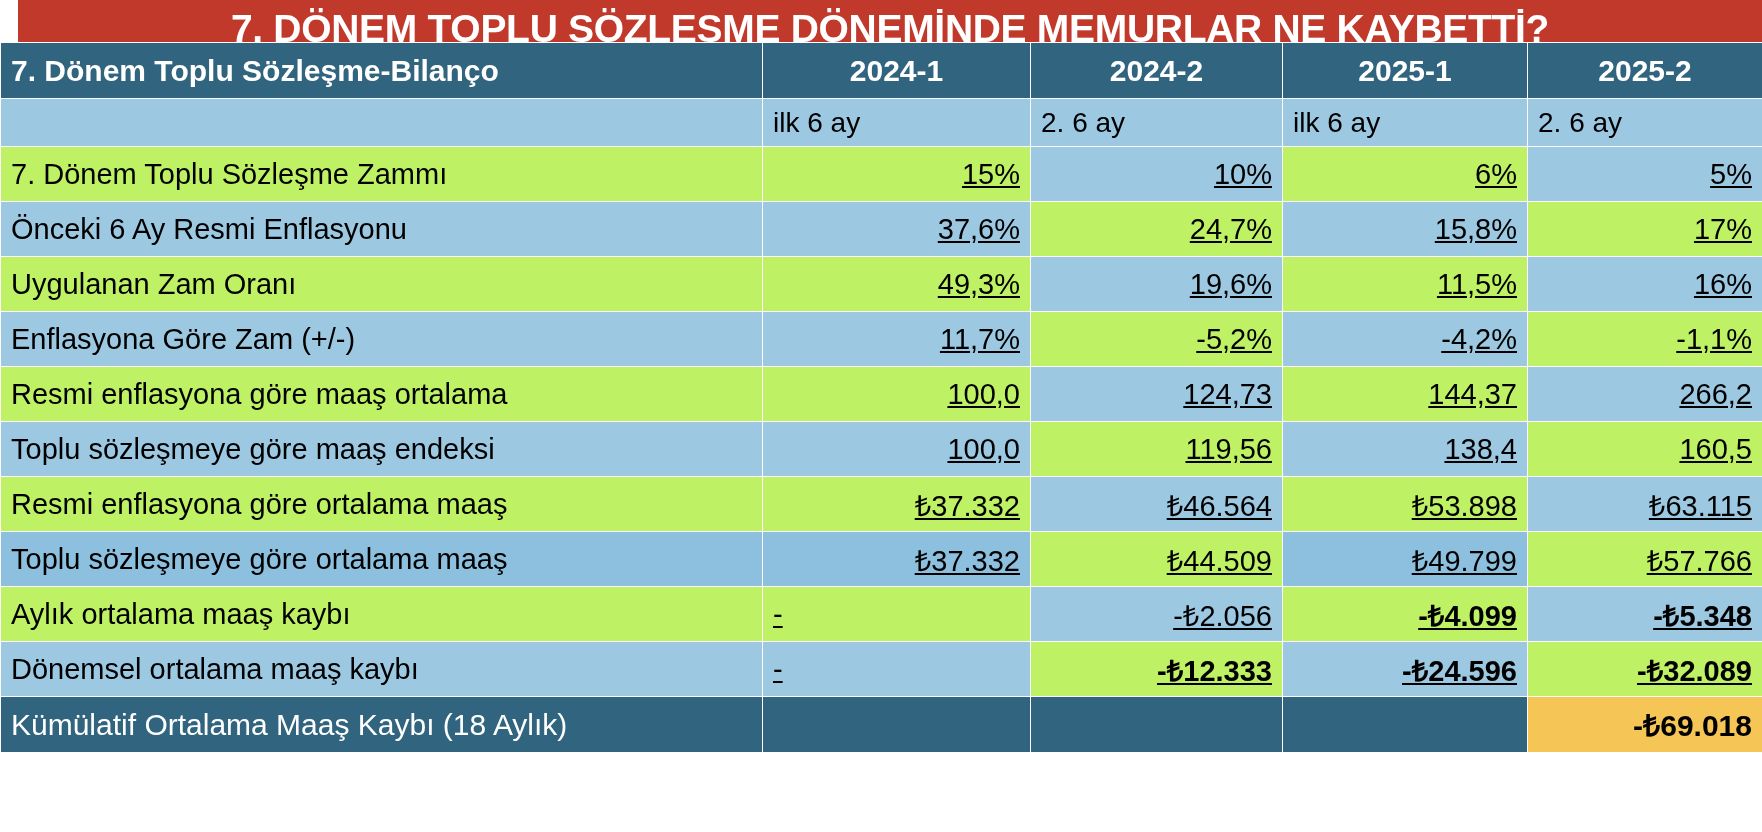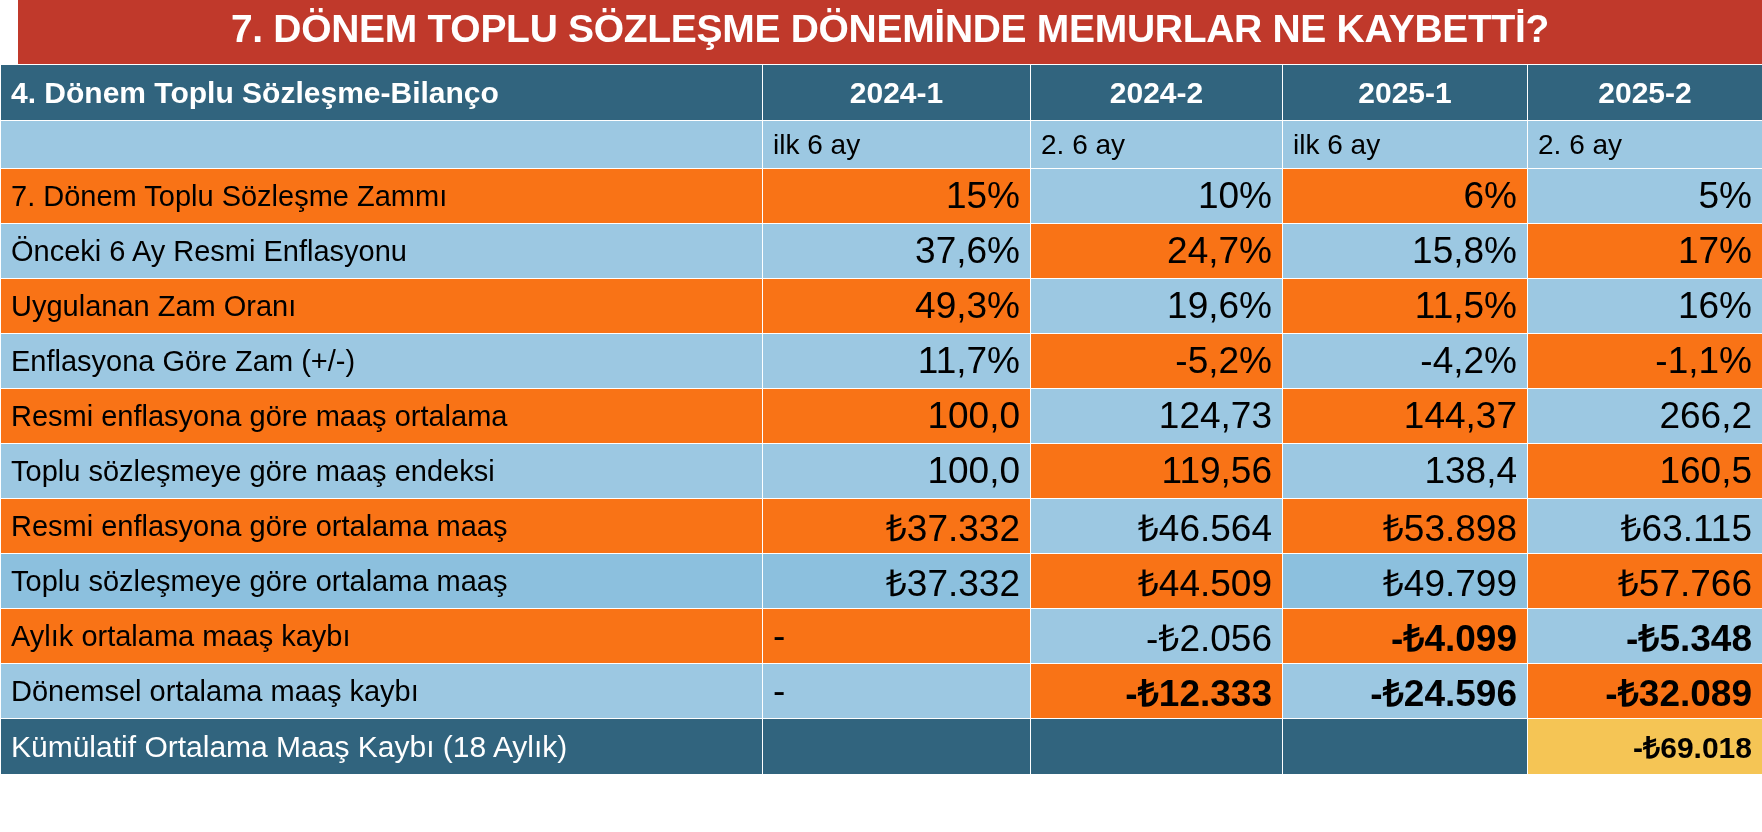--- a/index.html
+++ b/index.html
@@ -16,21 +16,21 @@
     height: 832px;
     position: relative;
     overflow: hidden;
   }
   .title-bar {
     background: #C0392B;
     color: #ffffff;
     font-weight: bold;
     font-size: 39px;
     line-height: 58px;
-    height: 64px;
+    height: 42px;
     text-align: center;
     letter-spacing: -0.3px;
     white-space: nowrap;
     overflow: hidden;
     margin-left: 18px;
   }
   table {
     border-collapse: collapse;
     width: 1762px;
     table-layout: fixed;
@@ -73,25 +73,26 @@
 
   
   tr.data-row td.rowlabel {
     text-align: left;
     color: #000000;
     font-size: 29px;
   }
   tr.data-row td.val {
     text-align: right;
     color: #000000;
-    font-size: 37px;
+    font-size: 29px;
+    text-decoration: underline;
   }
   tr.data-row td.val.left { text-align: left; }
 
-  .bg-light { background: #f97316; margin-top: 29px; }
+  .bg-light { background: #bef264; margin-top: 29px; }
   .bg-mid   { background: #9CC8E2; }
   .bg-dark  { background: #8CC0DE; }
 
   .neg { color: #C0392B; padding-left: 35px; }
   .bold { font-weight: bold; }
 
   
   tr.total-row td {
     background: #31647E;
     color: #ffffff;
@@ -117,21 +118,21 @@
   <table>
     <colgroup>
       <col class="c0">
         <col class="c1">
         <col class="c2">
         <col class="c3">
         <col class="c4">
     </colgroup>
     <tbody>
       <tr class="header-row">
-        <td class="label">4. Dönem Toplu Sözleşme-Bilanço</td>
+        <td class="label">7. Dönem Toplu Sözleşme-Bilanço</td>
         <td class="period">2024-1</td>
         <td class="period">2024-2</td>
         <td class="period">2025-1</td>
         <td class="period">2025-2</td>
       </tr>
 
       <tr class="sub-row">
         <td class="blank"></td>
         <td>ilk 6 ay</td>
         <td>2. 6 ay</td>

